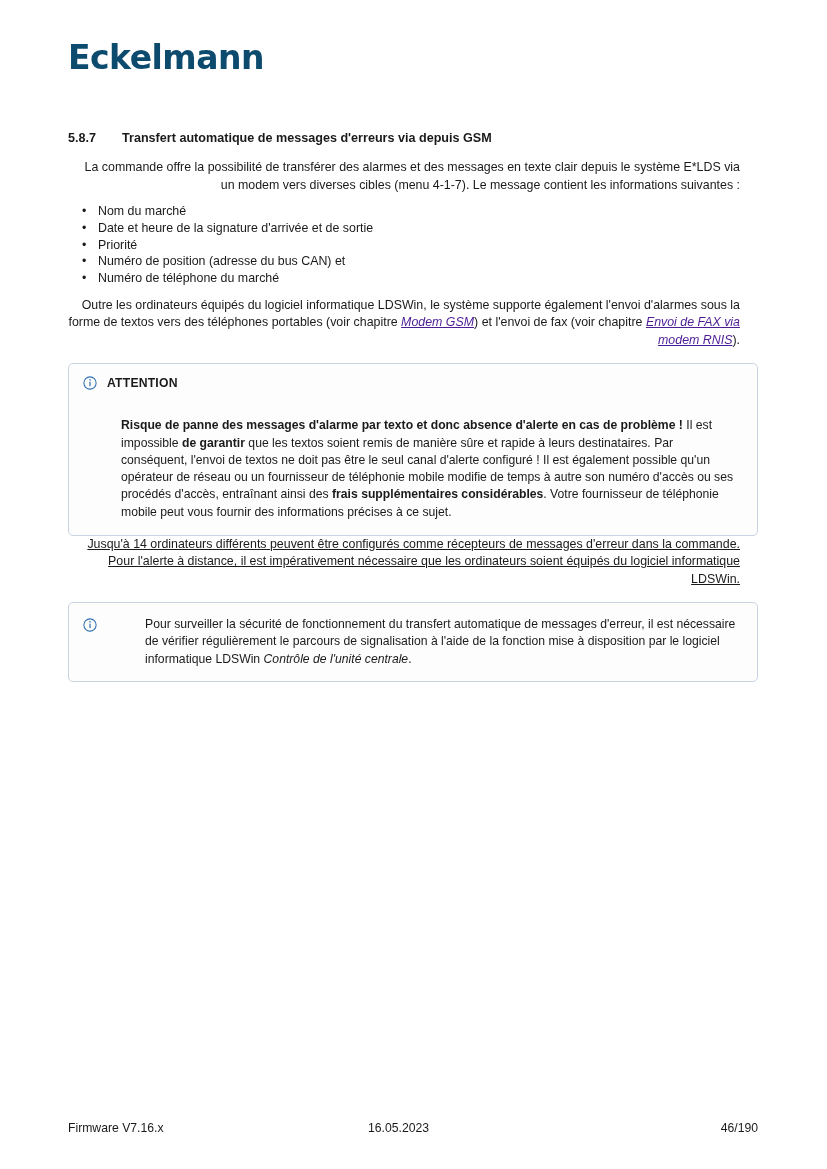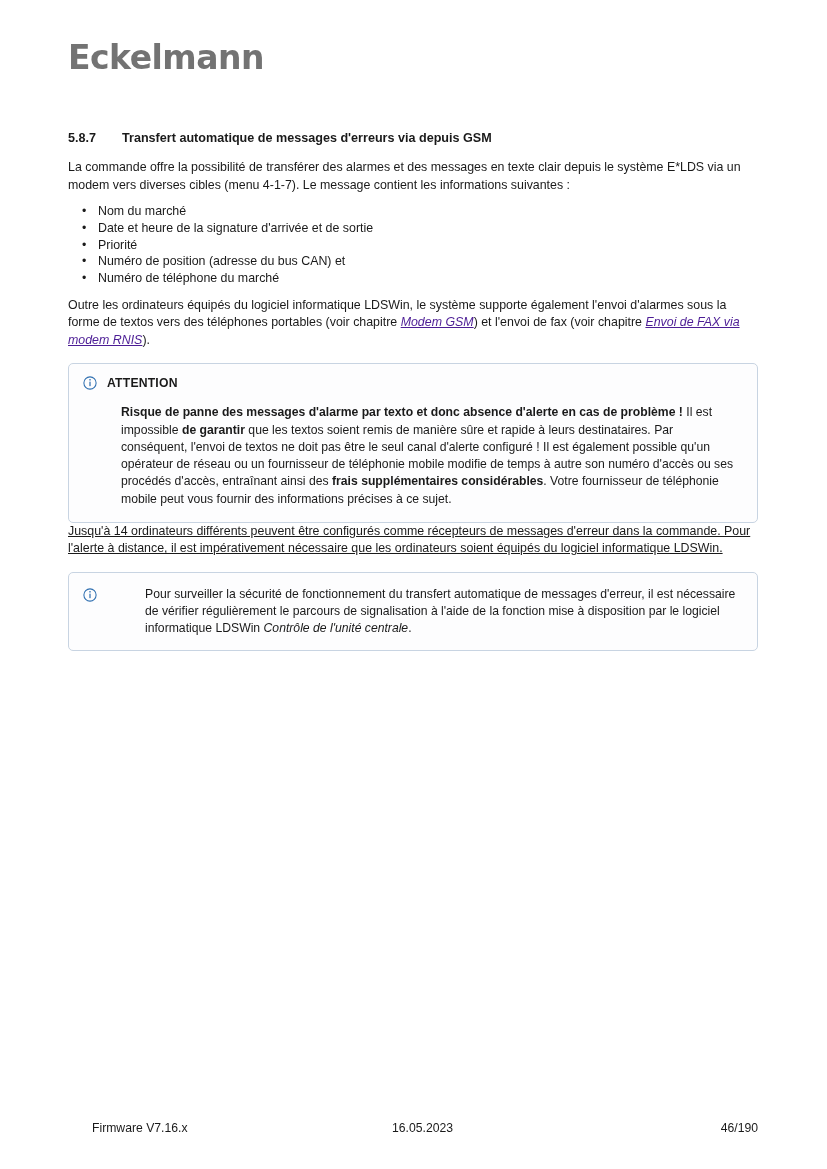--- a/index.html
+++ b/index.html
@@ -22,42 +22,43 @@
     box-sizing: border-box;
   }
   .logo {
     position: absolute;
     left: 68px;
     top: 38px;
     font-family: "DejaVu Sans", sans-serif;
     font-size: 33px;
     font-weight: bold;
     letter-spacing: -0.5px;
-    color: #737373;
+    color: #0c4a6e;
   }
   .content {
     position: absolute;
     left: 68px;
     top: 131px;
     width: 690px;
   }
   .heading {
     font-size: 12.6px;
     font-weight: bold;
     color: #1a1a1a;
     margin: 0 0 14px 0;
     display: flex;
     gap: 26px;
   }
   .heading .num { white-space: nowrap; }
   p.body {
     font-size: 12.4px;
     line-height: 17.5px;
-    margin: 0 3px 9px 0;
-    color: #1a1a1a;
+    margin: 0 18px 9px 0;
+    color: #1a1a1a;
+    text-align: right;
   }
   ul.bullets {
     list-style: none;
     margin: 2px 0 10px 0;
     padding: 0;
   }
   ul.bullets li {
     font-size: 12.4px;
     line-height: 16.8px;
     padding-left: 30px;
@@ -79,21 +80,21 @@
     border-radius: 5px;
     background: #fdfdfe;
     margin: 14px 0 0 0;
     padding: 12px 16px 14px 14px;
     box-sizing: border-box;
   }
   .note-head {
     display: flex;
     align-items: center;
     gap: 10px;
-    margin-bottom: 14px;
+    margin-bottom: 27px;
   }
   .info-icon {
     width: 14px;
     height: 14px;
     flex: 0 0 14px;
     display: block;
   }
   .note-title {
     font-size: 12.2px;
     font-weight: bold;
@@ -126,21 +127,21 @@
   }
   .footer {
     position: absolute;
     left: 68px;
     top: 1121px;
     width: 690px;
     font-size: 12.2px;
     color: #1a1a1a;
     display: flex;
   }
-  .footer .left { width: 300px; margin-left: 24px; }
+  .footer .left { width: 300px; }
   .footer .center { width: 260px; }
   .footer .right { flex: 1; text-align: right; }
 </style>
 </head>
 <body>
 
 <div class="page">
 
   <div class="logo">Eckelmann</div>
 

